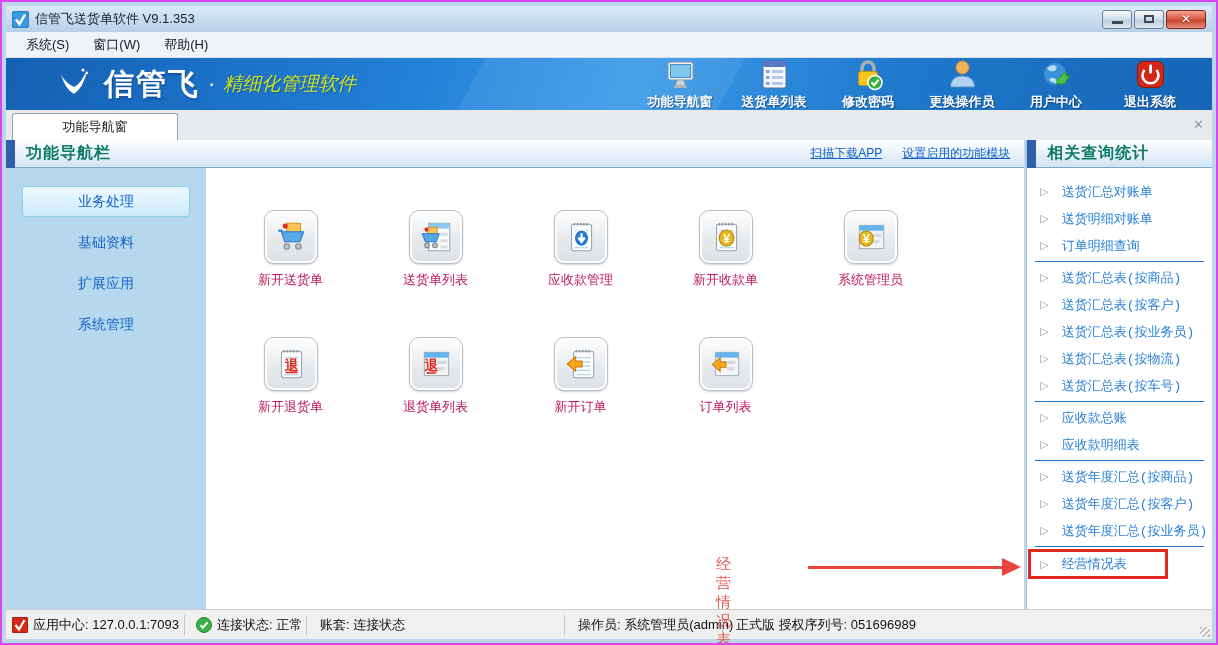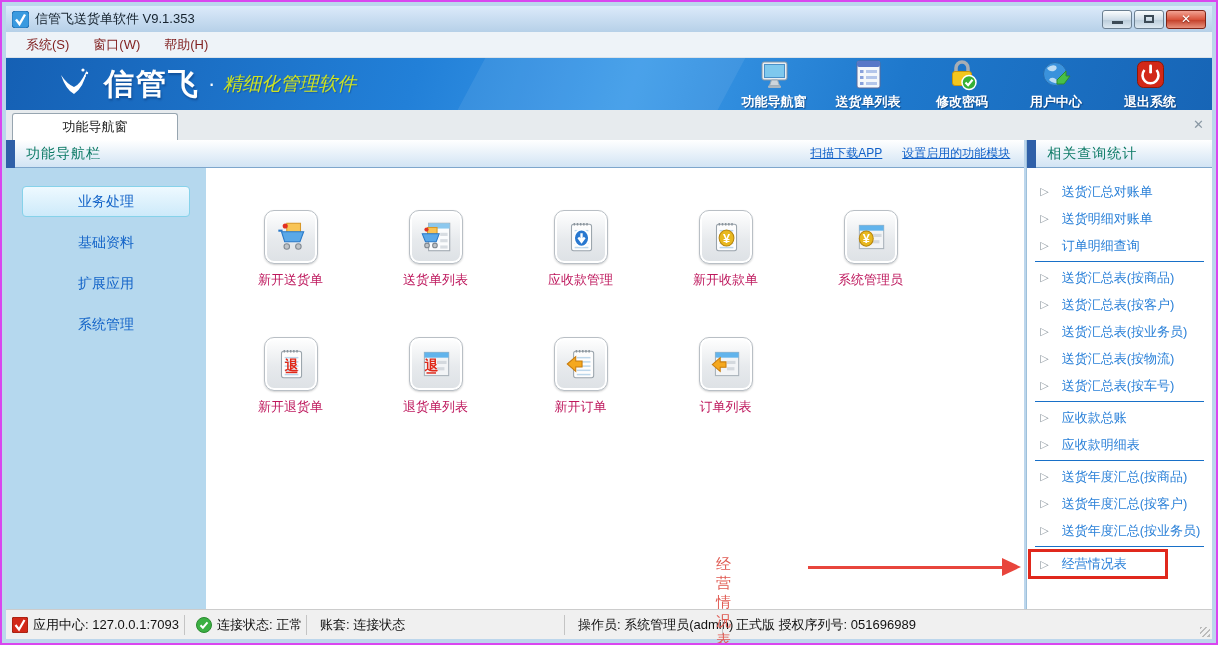--- a/index.html
+++ b/index.html
@@ -18,21 +18,21 @@
           display:flex; align-items:center; justify-content:center; cursor:pointer; }
   .wbtn.close { width:40px; background:linear-gradient(#f2a394,#d9533c 50%,#c13a24 50%,#e8937f);
                 border-color:#7e2417; color:#fff; font-weight:bold; font-size:12px;
                 text-shadow:0 1px 1px #7e2417; }
   .wbtn .min-glyph { width:11px; height:3px; background:#3c4a56; margin-top:7px; }
   .wbtn .max-glyph { width:10px; height:8px; border:2px solid #3c4a56; }
 
   
   .menubar { height:26px; background:#eef3f8; display:flex; align-items:center;
              padding-left:8px; border-bottom:1px solid #dbe2e9; }
-  .menu-item { font-size:13px; color:#7f1d1d; padding:4px 12px; cursor:pointer; }
+  .menu-item { font-size:13px; color:#0f172a; padding:4px 12px; cursor:pointer; }
 
   
   .banner { height:52px; position:relative; overflow:hidden; display:flex; align-items:center;
             background:linear-gradient(108deg,#1560b4 0%,#2280d8 34%,#3b9ae9 52%,#1e78cc 74%,#1765b6 100%); }
   .banner::after { content:""; position:absolute; left:38%; top:-20px; width:260px; height:120px;
                    background:rgba(255,255,255,.08); transform:skewX(-28deg); }
   .brand { display:flex; align-items:center; margin-left:46px; z-index:1; }
   .brand-logo { width:44px; height:40px; margin-right:8px; }
   .brand-name { font-size:30px; font-weight:bold; color:#fff; letter-spacing:2px;
                 text-shadow:1px 2px 2px rgba(0,30,80,.35); }
@@ -53,21 +53,21 @@
   .tab-close { position:absolute; right:8px; top:7px; color:#8a98a4; font-size:13px; cursor:pointer; }
 
   
   .content { flex:1; display:flex; min-height:0; }
   .left-panel { width:1020px; display:flex; flex-direction:column; }
   .right-panel { width:186px; margin-left:2px; display:flex; flex-direction:column; background:#fff;
                  border-left:1px solid #9ec0da; }
   .panel-head { height:28px; flex:0 0 28px; display:flex; align-items:center;
                 background:linear-gradient(#ffffff,#d2e4f4); border-bottom:1px solid #7ea6cc; }
   .accent { width:9px; height:28px; background:#3060a8; margin-right:11px; }
-  .panel-title { font-size:14px; font-weight:normal; color:#0c7a66; letter-spacing:1px; }
+  .panel-title { font-size:16px; font-weight:bold; color:#0c7a66; letter-spacing:1px; }
   .head-links { margin-left:auto; padding-right:14px; display:flex; gap:20px; }
   .head-link { font-size:12px; color:#1060c8; text-decoration:underline; cursor:pointer; }
 
   .left-body { flex:1; display:flex; min-height:0; }
   .sidebar { width:200px; background:#b5d8ee; padding-top:12px; }
   .side-item { width:168px; height:31px; margin:6px auto 10px; display:flex; align-items:center;
                justify-content:center; font-size:14px; color:#1464c8; cursor:pointer; }
   .side-item.selected { background:linear-gradient(#eef9ff,#cdeafa); border:1px solid #86d2ea;
                         border-radius:4px; }
   .main { flex:1; background:#fff; position:relative; }
@@ -79,21 +79,21 @@
               background:linear-gradient(#ffffff,#e7eaed 55%,#dde1e5);
               box-shadow:inset 0 0 0 2px #fff,0 1px 2px rgba(0,0,0,.18);
               display:flex; align-items:center; justify-content:center; }
   .icon-btn svg { width:38px; height:38px; }
   .grid-label { margin-top:7px; font-size:13px; color:#be185d; }
 
   
   .stats-list { padding-top:10px; }
   .stat-item { height:27px; display:flex; align-items:center; padding-left:13px; cursor:pointer; }
   .stat-bullet { color:#8d979f; font-size:11px; margin-right:13px; }
-  .stat-label { font-size:13px; color:#2a80d8; }
+  .stat-label { font-size:13px; color:#2a80d8;font-family:Liberation Mono, monospace; }
   .stat-divider { border-top:1px solid #1870c8; margin:2px 8px 2px 8px; }
   .stat-item.highlighted { border:3px solid #e0281c; margin:2px 44px 0 1px; padding-left:9px; height:30px; }
 
   
   .statusbar { height:30px; flex:0 0 30px; background:#f0f0f0; border-top:1px solid #cccccc;
                position:relative; font-size:13px; color:#111; }
   .seg { position:absolute; top:0; height:30px; display:flex; align-items:center; gap:5px; white-space:nowrap; }
   .seg svg { width:16px; height:16px; }
   .sdiv { position:absolute; top:5px; width:1px; height:20px; background:#c4c4c4; }
   .grip { position:absolute; right:2px; bottom:2px; width:10px; height:10px;
@@ -171,20 +171,27 @@
         <span class="tool-label">送货单列表</span>
       </div>
       <div class="tool">
         <svg viewBox="0 0 33 33">
           <path d="M10 15 v-5 a6 6 0 0 1 12 0 v5" fill="none" stroke="#a8aeb4" stroke-width="3.5"></path>
           <rect x="6.5" y="13.5" width="19" height="14" rx="2.5" fill="#f2c61e" stroke="#c8960e"></rect>
           <circle cx="23" cy="24.5" r="7" fill="#36b036" stroke="#fff" stroke-width="1.5"></circle>
           <path d="M19.5 24.5 l2.6 2.7 4.4-5.4" stroke="#fff" stroke-width="2.2" fill="none"></path>
         </svg>
         <span class="tool-label">修改密码</span>
+      </div>
+      <div class="tool">
+        <svg viewBox="0 0 33 33">
+          <circle cx="16.5" cy="9.5" r="6.5" fill="#f0b35c" stroke="#c8862e"></circle>
+          <path d="M4.5 29 c0-8 5.5-11 12-11 s12 3 12 11 z" fill="#aed4f2" stroke="#5a8cc4"></path>
+        </svg>
+        <span class="tool-label">更换操作员</span>
       </div>
       <div class="tool">
         <svg viewBox="0 0 33 33">
           <circle cx="15" cy="16" r="11.5" fill="#3a92dc" stroke="#256cb0"></circle>
           <path d="M7 10 q5-4 9-2 q2 3-2 5 q-5 1-7-3z M9 22 q4 4 8 3 q1-3-3-5 q-4-1-5 2z" fill="#bcdcf4"></path>
           <path d="M17 22 l9-9 v5 h4 l-6 8 h-7 z" fill="#48c048" stroke="#2e8c2e"></path>
         </svg>
         <span class="tool-label">用户中心</span>
       </div>
       <div class="tool">

